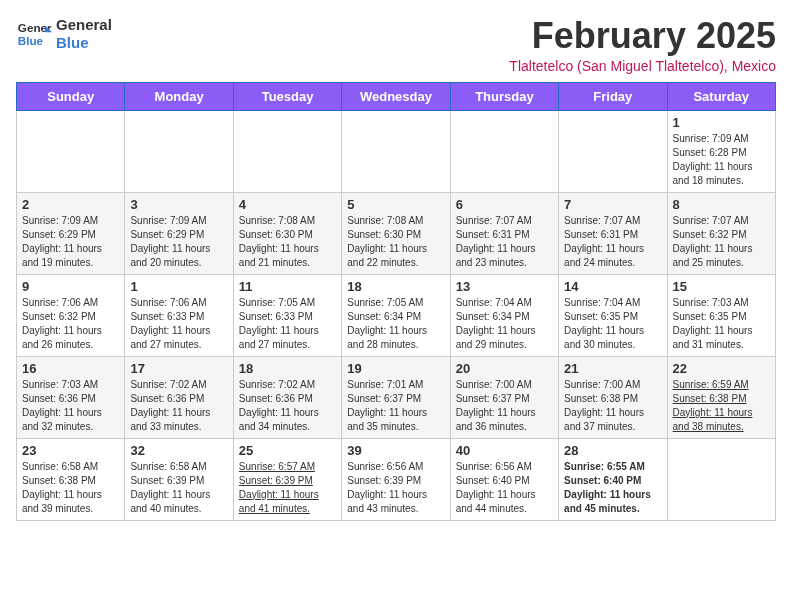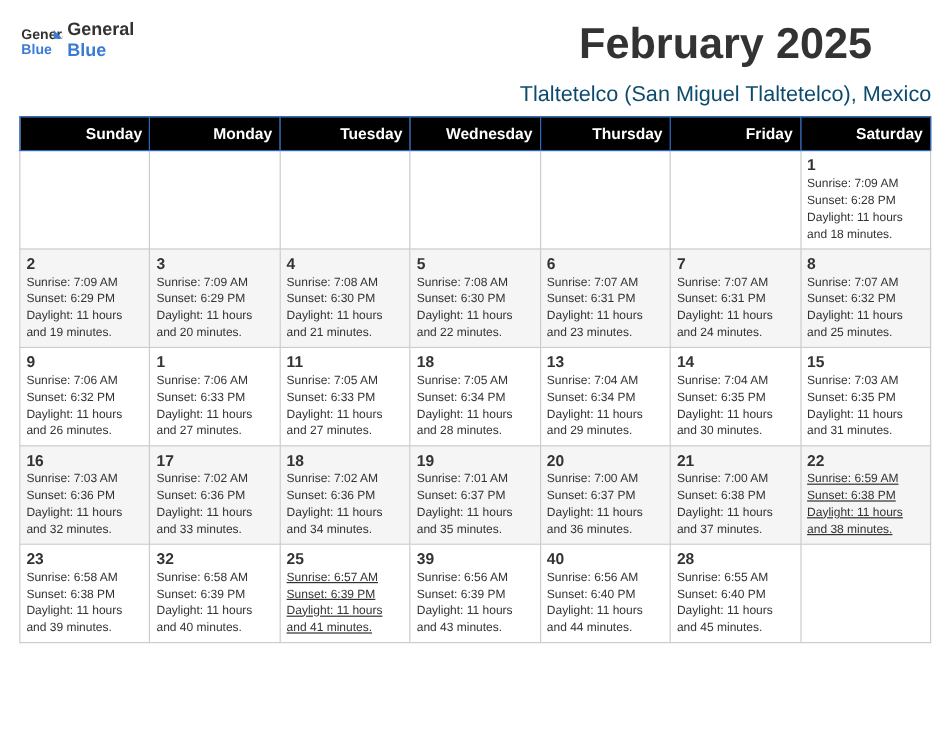--- a/index.html
+++ b/index.html
@@ -19,45 +19,45 @@
     .logo {
       display: flex;
       align-items: center;
       gap: 4px;
     }
     .logo-icon {
       width: 36px;
       height: 36px;
     }
     .title-block {
-      text-align: center;
+      text-align: right;
     }
     .month-year {
       font-size: 36px;
       font-weight: bold;
       color: #333;
       line-height: 1.1;
     }
     .location {
-      font-size: 18px;
-      color: #0c4a6e;
-      margin-top: 12px;
+      font-size: 14px;
+      color: #be185d;
+      margin-top: 2px;
     }
     .calendar {
       width: 100%;
       border-collapse: collapse;
       border: 1px solid #ccc;
     }
     .calendar th {
-      background: #000000;
+      background: #8b5cf6;
       color: #fff;
       font-size: 13px;
       font-weight: bold;
       padding: 6px 6px;
-      text-align: right;
+      text-align: center;
       border: 1px solid #2a6ac5;
     }
     .calendar td {
       vertical-align: top;
       border: 1px solid #ccc;
       padding: 4px 5px;
       width: 108px;
       min-height: 80px;
       font-size: 10px;
       color: #333;
@@ -315,21 +315,21 @@
         </td>
         <td>
           <span class="day-number">40</span>
           <div class="day-info" style="white-space: pre-line;">Sunrise: 6:56 AM
 Sunset: 6:40 PM
 Daylight: 11 hours
 and 44 minutes.</div>
         </td>
         <td>
           <span class="day-number">28</span>
-          <div class="day-info" style="white-space: pre-line;">Sunrise: 6:55 AM
+          <div class="day-info" style="white-space: pre-line; font-weight: bold;">Sunrise: 6:55 AM
 Sunset: 6:40 PM
 Daylight: 11 hours
 and 45 minutes.</div>
         </td>
         <td class="empty-cell"></td>
       </tr>
     </tbody>
 </table>
 
 </body></html>

